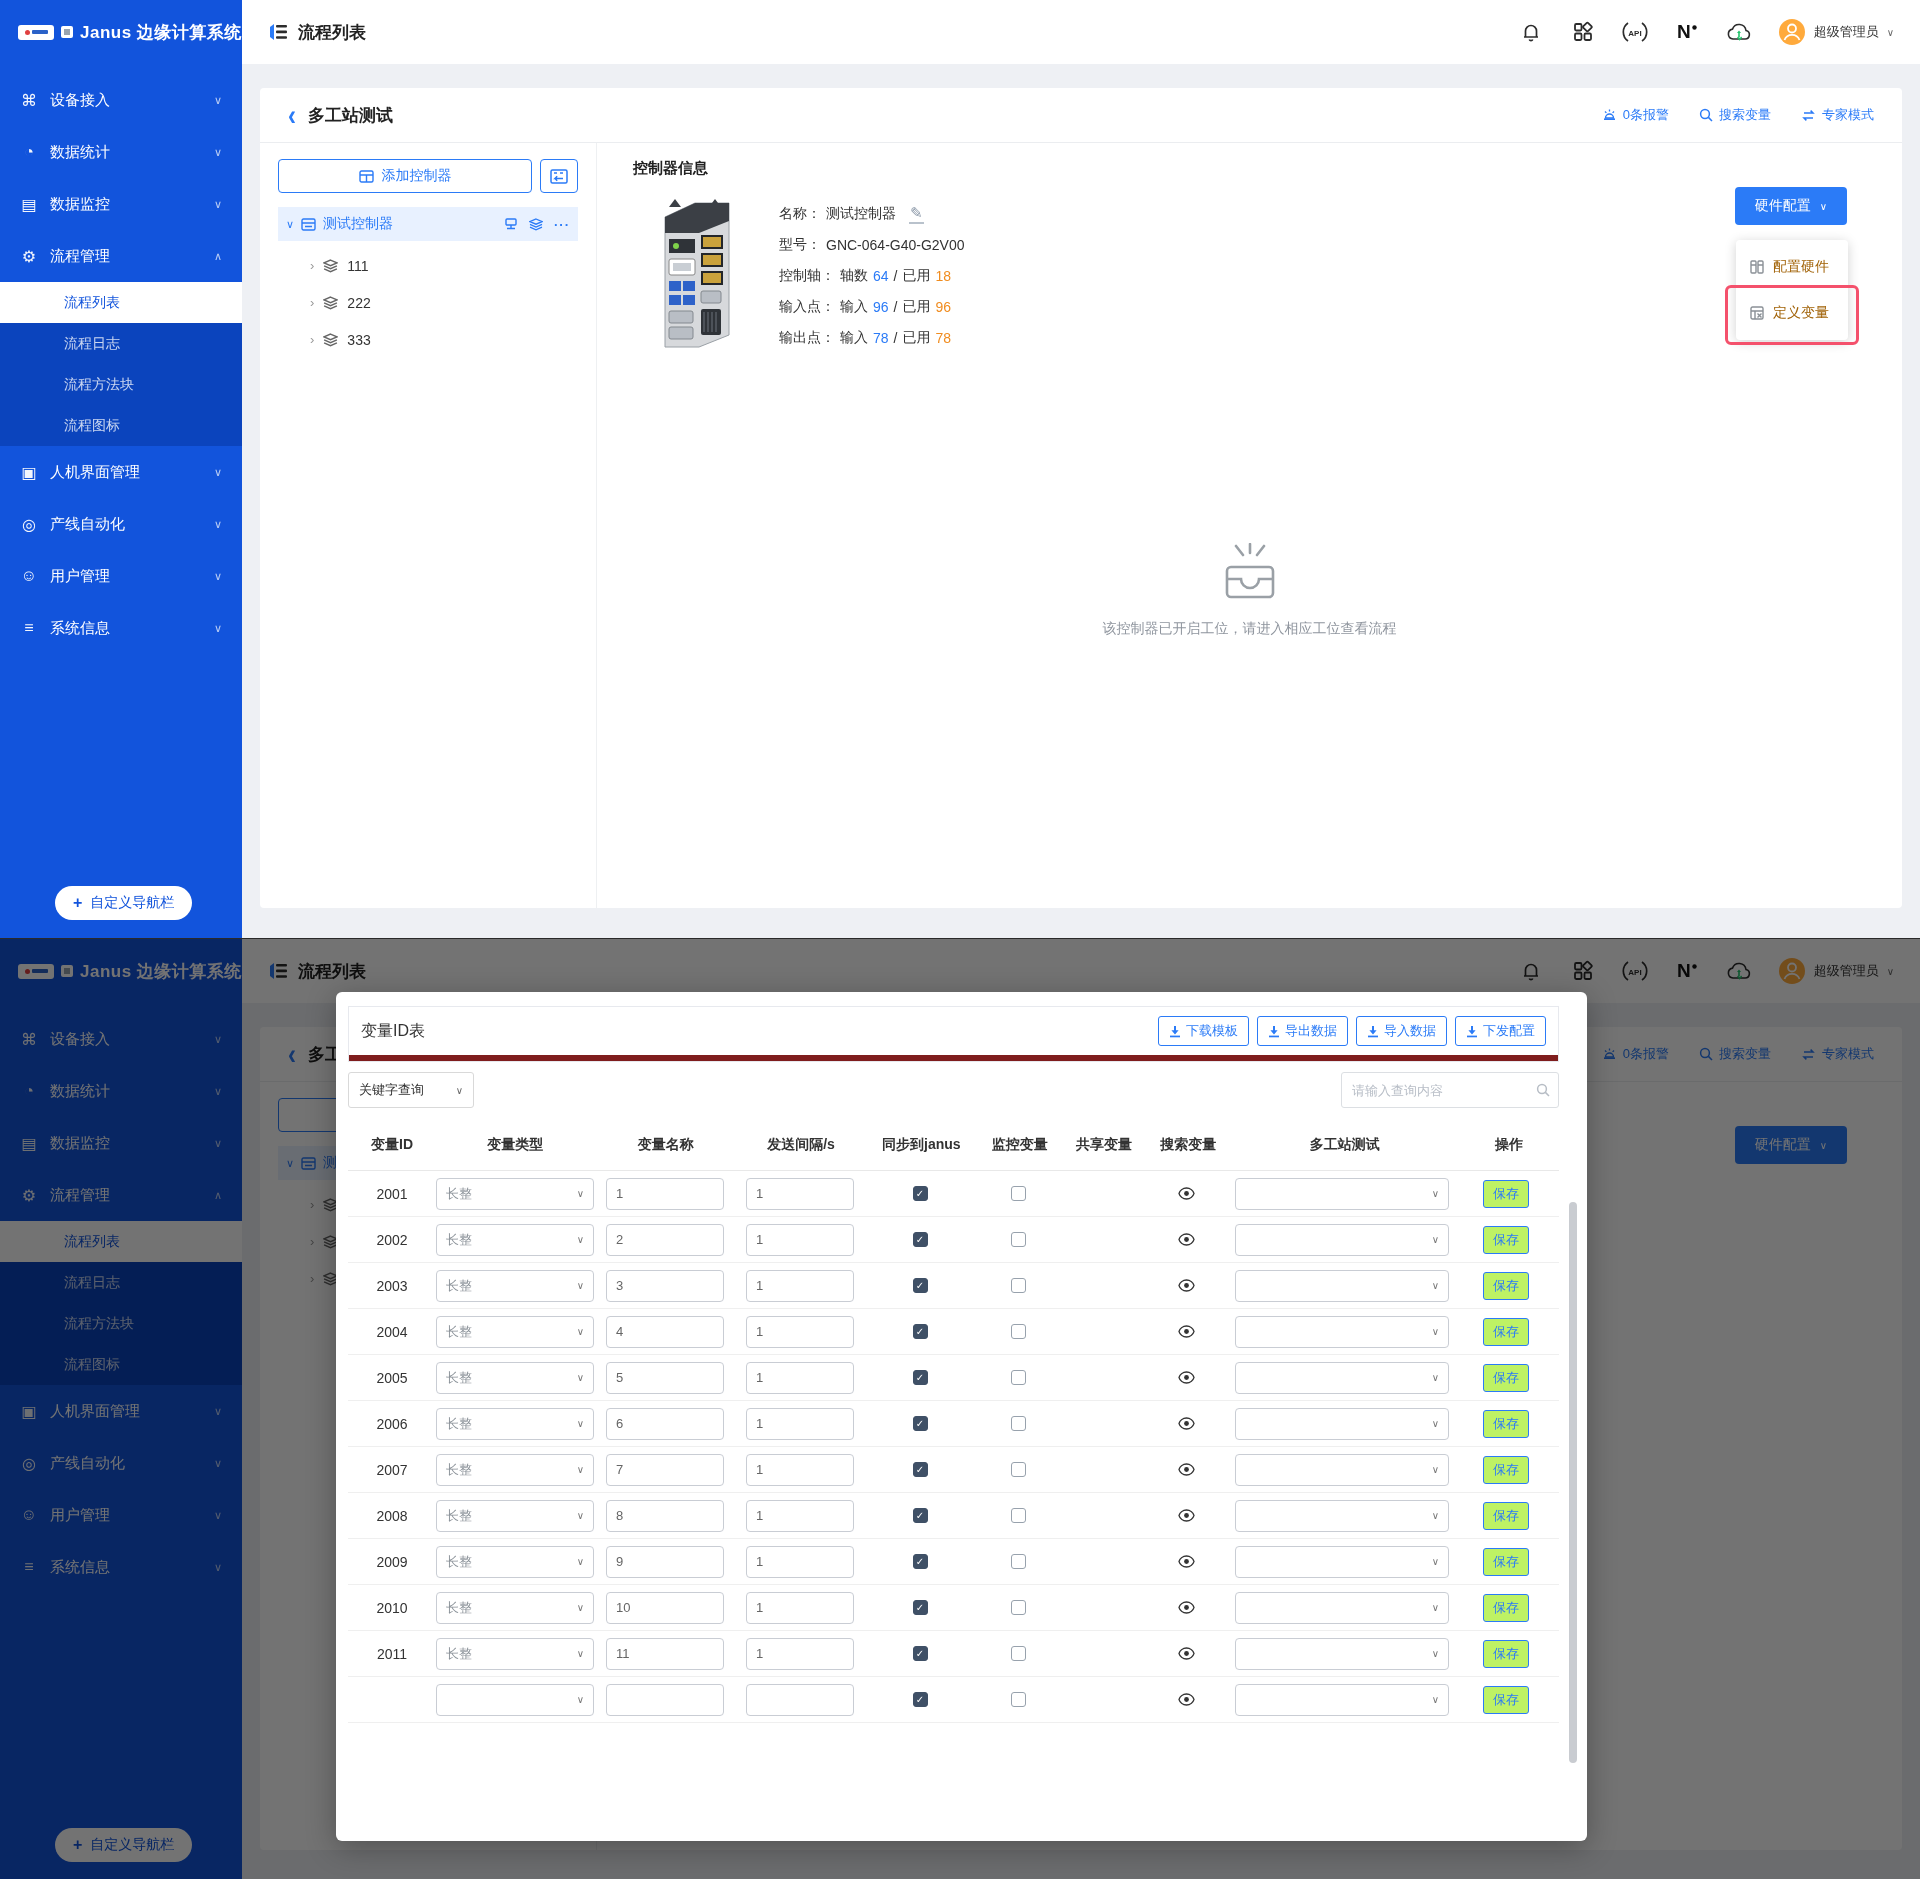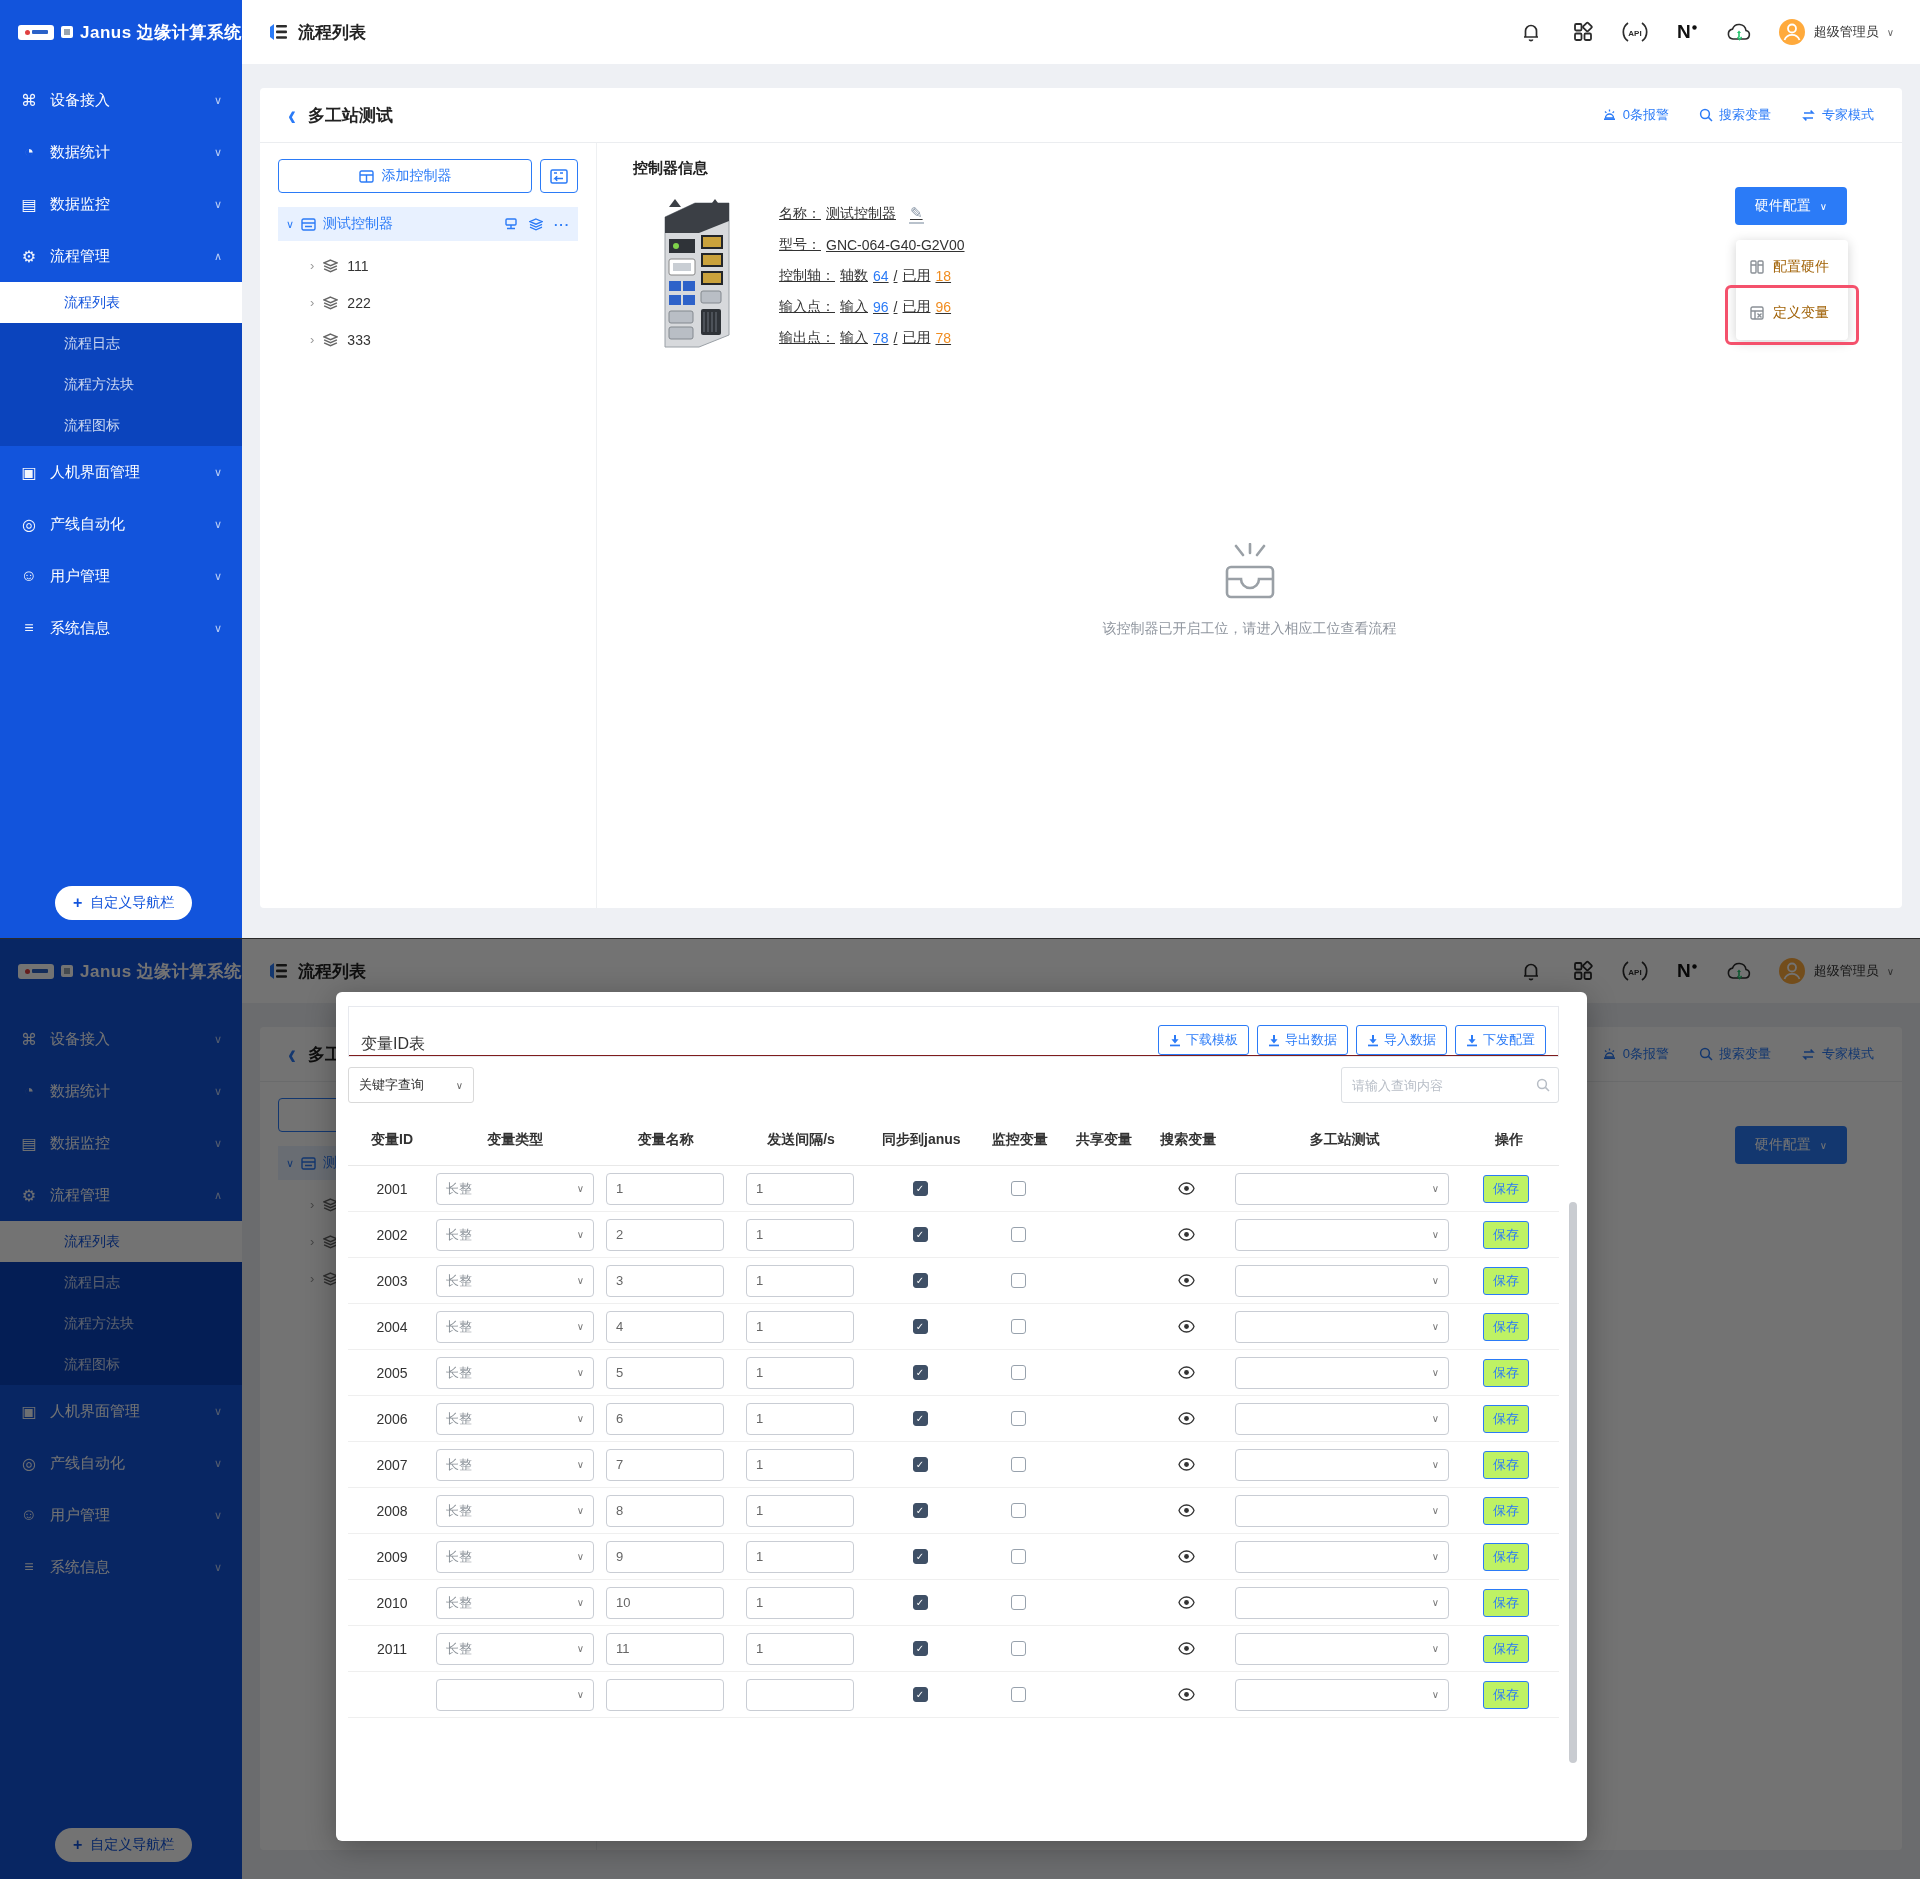--- a/index.html
+++ b/index.html
@@ -58,41 +58,41 @@
   .tr-actions .dots{font-weight:bold;letter-spacing:1px;font-size:13px;}
   .tree-children{margin-top:6px;}
   .tree-child{height:37px;display:flex;align-items:center;gap:9px;padding-left:32px;font-size:14px;color:#333;cursor:pointer;}
   .tc-chev{color:#999;font-size:13px;}
 
   .info-pane{flex:1;position:relative;padding:16px 0 0 36px;min-width:0;}
   .info-title{font-size:15px;font-weight:bold;color:#222;}
   .info-row{margin-top:16px;display:flex;gap:30px;}
   .dev-img{margin-left:12px;}
   .fields{padding-top:4px;}
-  .f-line{height:31px;display:flex;align-items:center;font-size:14px;color:#333;gap:5px;text-decoration:underline;}
+  .f-line{height:31px;display:flex;align-items:center;font-size:14px;color:#333;gap:5px;}
   .f-blue{color:#2b7bf7;}
   .f-orange{color:#f08c1f;}
   .edit-ic{color:#8b98a8;font-size:15px;margin-left:8px;cursor:pointer;border-bottom:2px solid #b9c2cc;padding:0 1px;}
   .empty{position:absolute;left:0;right:0;top:400px;text-align:center;}
   .empty-text{margin-top:16px;color:#8f959e;font-size:14px;}
 
   .hw-btn{position:absolute;left:1735px;top:187px;width:112px;height:38px;background:#2b7bf7;color:#fff;border:none;border-radius:4px;font-size:14px;display:flex;align-items:center;justify-content:center;gap:9px;cursor:pointer;z-index:3;font-family:inherit;}
   .hw-btn .chev{font-size:10px;}
   .hw-dropdown{position:absolute;left:1736px;top:240px;width:112px;background:#fff;border-radius:4px;box-shadow:0 2px 12px rgba(0,0,0,.18);padding:4px 0;z-index:4;}
   .hw-item{height:46px;display:flex;align-items:center;gap:9px;padding:0 14px;font-size:14px;color:#a16207;cursor:pointer;position:relative;}
   .hw-item.highlighted::after{content:"";position:absolute;left:-11px;right:-11px;top:-5px;bottom:-9px;border:3px solid #f4516c;border-radius:6px;pointer-events:none;}
 
   
   .modal{position:absolute;left:336px;top:53px;width:1251px;height:849px;background:#fff;border-radius:6px;z-index:10;box-shadow:0 6px 30px rgba(0,0,0,.3);display:flex;flex-direction:column;overflow:hidden;}
   .m-head{height:62px;display:flex;align-items:center;padding:0 24px;border-bottom:1px solid #e9e9e9;}
   .m-title{font-size:20px;font-weight:bold;color:#222;}
   .m-close{margin-left:auto;color:#b9bdc4;font-size:20px;cursor:pointer;}
   .m-body{flex:1;padding:14px 28px 0 12px;position:relative;min-height:0;}
   .sec{border:1px solid #e7e9ee;}
-  .sec-head{height:48px;display:flex;align-items:flex-end;padding:0 12px;border-bottom:1px solid #7f1d1d;}
+  .sec-head{height:48px;display:flex;align-items:center;padding:0 12px;border-bottom:6px solid #7f1d1d;}
   .sec-title{font-size:16px;color:#333;}
   .sec-btns{margin-left:auto;display:flex;gap:8px;}
   .dl-btn{height:30px;padding:0 10px;border:1px solid #2b7bf7;border-radius:3px;background:#fff;color:#2b7bf7;font-size:13px;display:flex;align-items:center;gap:5px;cursor:pointer;font-family:inherit;}
   .tabs-row{height:42px;display:flex;align-items:center;padding-left:330px;}
   .tab{height:34px;padding:0 14px;border:1px solid #d9d9d9;margin-left:-1px;background:#fff;display:flex;align-items:center;font-size:13px;color:#555;cursor:pointer;position:relative;}
   .tab.active{color:#2b7bf7;border-color:#2b7bf7;z-index:1;}
   .filter-row{margin-top:10px;display:flex;align-items:center;}
   .kw-select{width:104px;height:34px;border:1px solid #d9d9d9;border-radius:3px;display:flex;align-items:center;padding:0 10px;font-size:13px;color:#333;cursor:pointer;}
   .kw-select .chev{margin-left:auto;font-size:10px;color:#666;}
   .searchbox{margin-left:auto;width:200px;height:34px;border:1px solid #dcdfe3;border-radius:3px;display:flex;align-items:center;padding:0 8px;}

